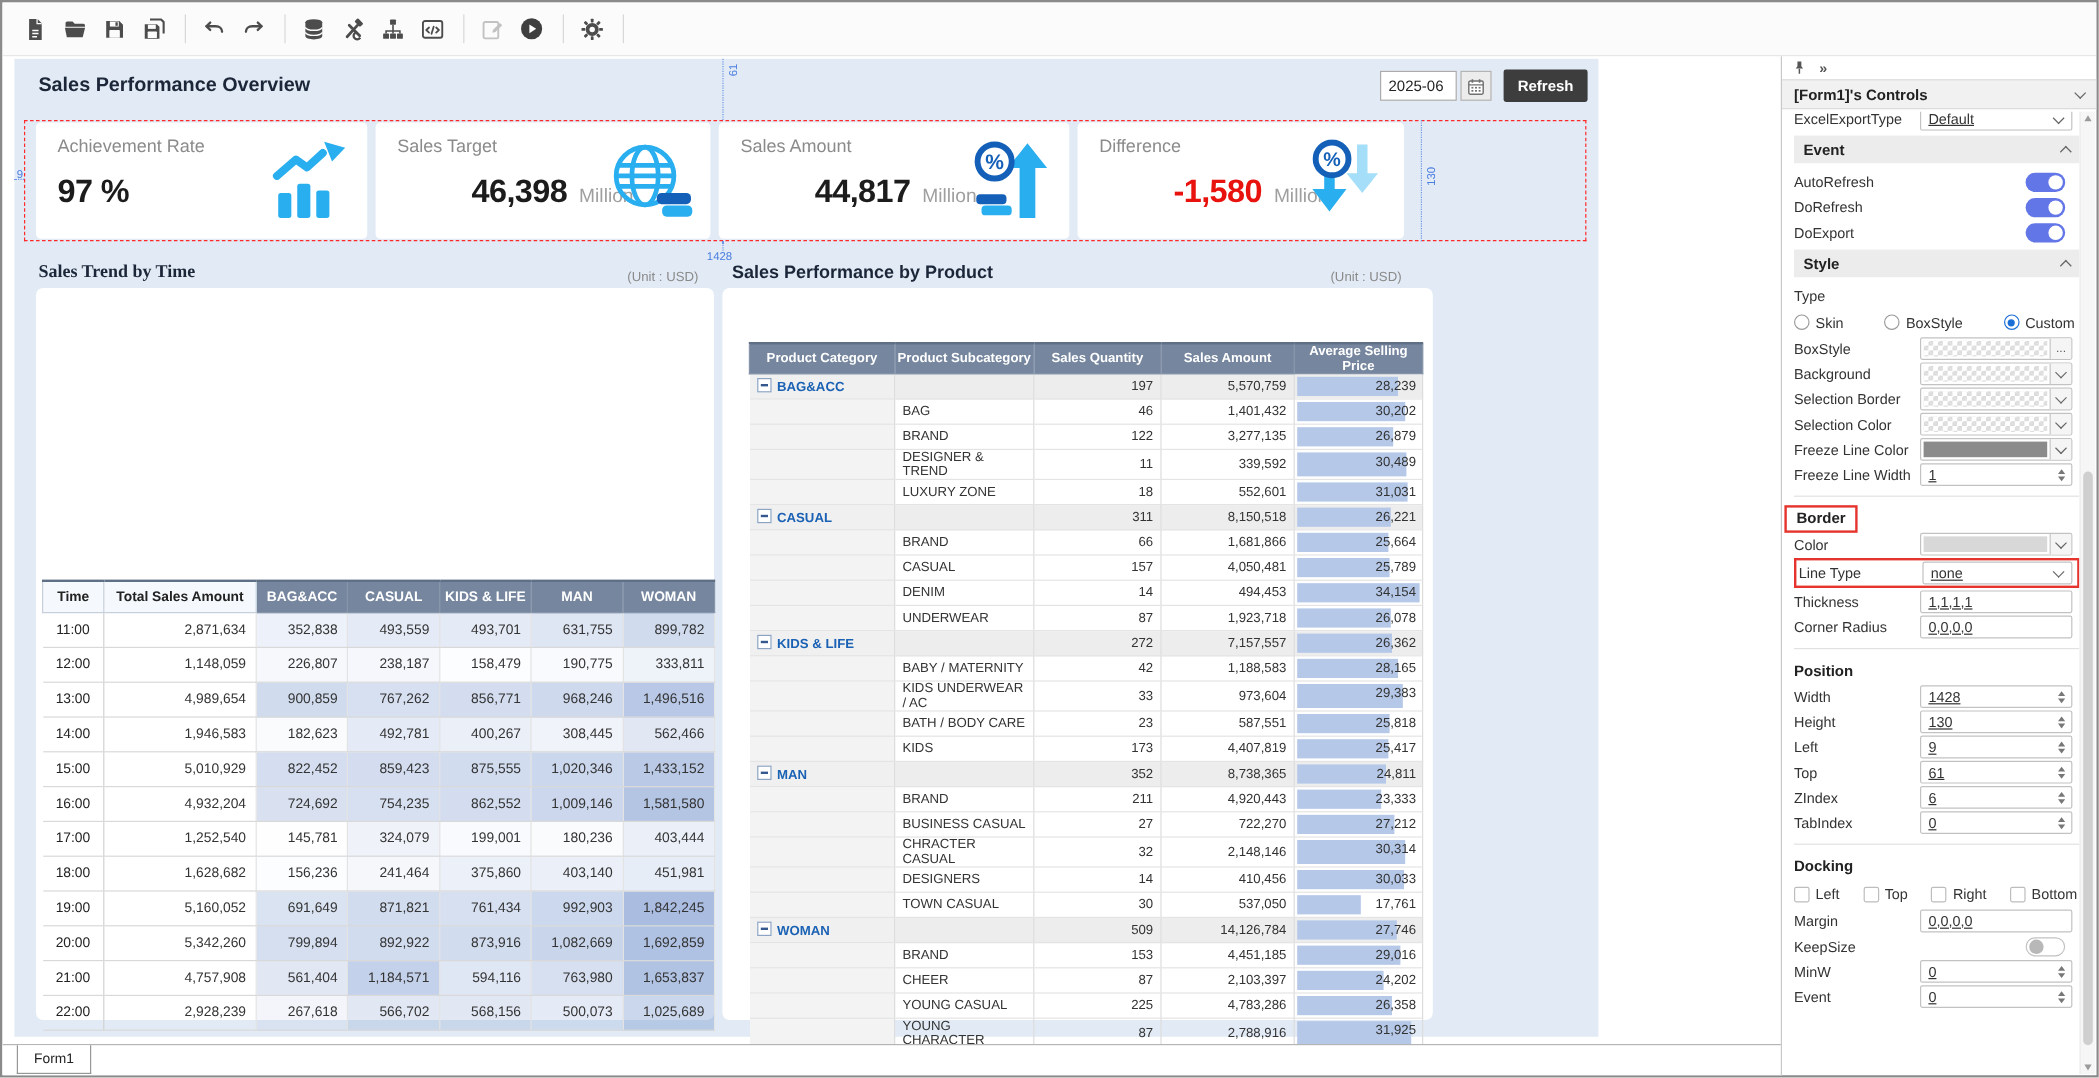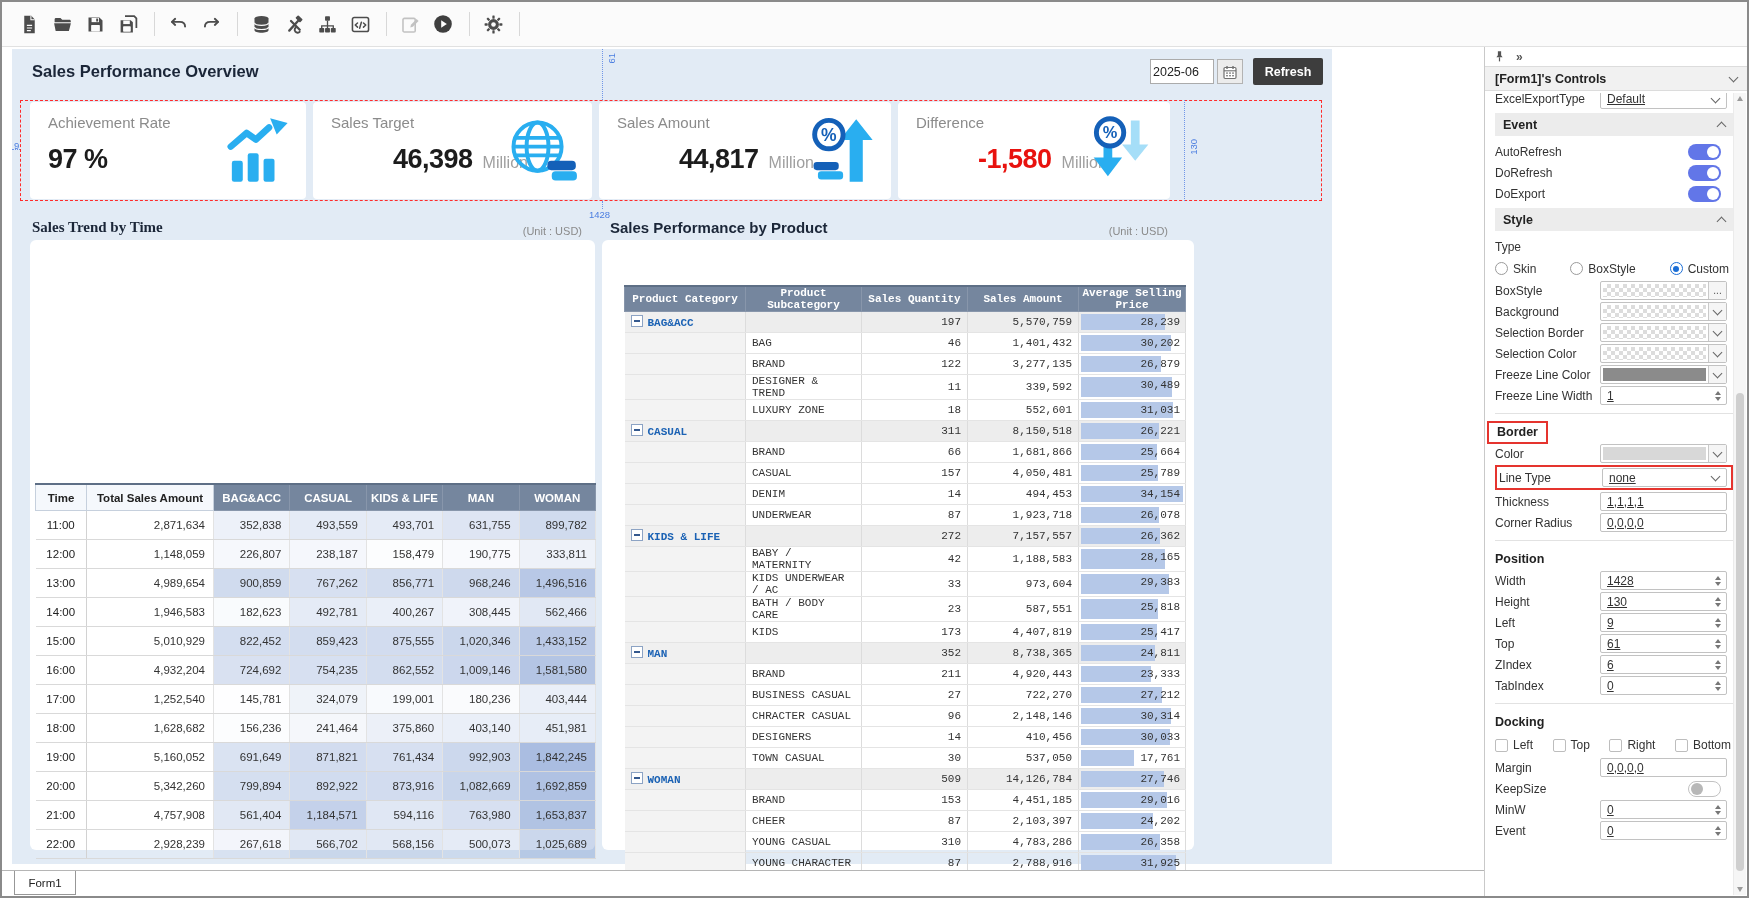--- a/index.html
+++ b/index.html
@@ -7,21 +7,21 @@
   
   .toolbar{position:absolute;left:0;top:0;right:0;height:45px;background:#fbfbfb;border-bottom:1px solid #e1e1e1;display:flex;align-items:center;padding-left:12px;box-sizing:border-box;}
   .tbtn{width:30px;height:30px;display:flex;align-items:center;justify-content:center;margin-right:3px;border-radius:3px;cursor:pointer;}
   .tsep{width:1px;height:24px;background:#d8d8d8;margin:0 8px;}
   
   .workspace{position:absolute;left:0;top:45px;right:0;bottom:0;}
   .canvas{position:absolute;left:0;top:0;width:1483px;bottom:0;background:#fff;}
   
   .dashboard{position:absolute;left:10px;top:2px;width:1320px;height:815px;background:#e2ebf5;}
   .dash-title{position:absolute;left:20px;top:13px;font-size:16.5px;font-weight:bold;color:#1b2638;}
-  .date-input{position:absolute;left:1138px;top:10px;width:64px;height:25px;box-sizing:border-box;border:1px solid #ababab;background:#fff;font-size:12.5px;text-align:left;padding-right:6px;color:#222;font-family:"Liberation Sans",sans-serif;}
+  .date-input{position:absolute;left:1138px;top:10px;width:64px;height:25px;box-sizing:border-box;border:1px solid #ababab;background:#fff;font-size:12.5px;text-align:center;padding-right:6px;color:#222;font-family:"Liberation Sans",sans-serif;}
   .cal-btn{position:absolute;left:1205px;top:10px;width:26px;height:25px;box-sizing:border-box;border:1px solid #b3b3b3;background:#ececec;display:flex;align-items:center;justify-content:center;cursor:pointer;}
   .refresh-btn{position:absolute;left:1241px;top:9px;width:70px;height:27px;background:#3d3d3d;color:#fff;font-size:12.5px;font-weight:bold;border:none;border-radius:2px;display:flex;align-items:center;justify-content:center;cursor:pointer;font-family:"Liberation Sans",sans-serif;}
   
   .sel-rect{position:absolute;left:8px;top:51px;width:1302px;height:101px;border:1px dashed #ff2b2b;box-sizing:border-box;pointer-events:none;}
   .guide{position:absolute;color:#4a7de0;font-size:9.5px;z-index:5;}
   .guide.vert{writing-mode:vertical-rl;transform:rotate(180deg);}
   .gline{position:absolute;z-index:4;}
   .gline.v{border-left:1px dotted #6f95e8;width:0;}
   .gline.h{border-top:1px dotted #6f95e8;height:0;}
   
@@ -38,21 +38,21 @@
   .unit-label{position:absolute;font-size:11px;color:#8a8a8a;text-align:right;width:130px;}
   .panel{position:absolute;background:#fff;border-radius:6px;}
   
   .ttable{border-collapse:collapse;table-layout:fixed;font-size:11.5px;font-family:"Liberation Sans",sans-serif;}
   .ttable th{height:25px;font-weight:bold;border:1px solid #c6d0dd;border-top:2px solid #5e6f86;padding:0;}
   .ttable th.light{background:#f5f8fc;color:#222;}
   .ttable th.dark{background:#75869e;color:#fff;border-left:1px solid #8painted;border-color:#8896ab;border-top:2px solid #5e6f86;}
   .ttable td{height:28px;border-bottom:1px solid #d9d9d9;border-right:1px solid #e3e3e3;padding:0 8px 0 0;text-align:right;color:#333;}
   .ttable td.time{text-align:center;color:#222;padding:0;border-right:1px solid #d2d2d2;}
   
-  .ptable{border-collapse:collapse;table-layout:fixed;font-size:11px;font-family:Liberation Mono, monospace;}
+  .ptable{border-collapse:collapse;table-layout:fixed;font-size:11px;font-family:Liberation Sans, sans-serif;}
   .ptable th{height:24px;background:#75869e;color:#fff;font-weight:bold;border:1px solid #8896ab;border-top:2px solid #5e6f86;padding:0;}
   .ptable td{height:21px;border-bottom:1px solid #e4e4e4;border-right:1px solid #dcdcdc;padding:0 6px;color:#333;box-sizing:border-box;}
   .ptable tr.group td{background:#ededed;border-top:1px solid #c6c6c6;}
   .ptable td.cat{background:#f3f3f3;}
   .ptable tr.group td.cat{background:#f0f0f0;color:#1b62b4;font-weight:bold;}
   .ptable td.num{text-align:right;}
   .ptable td.asp{position:relative;padding:0;}
   .aspbar{position:absolute;left:2px;top:2px;bottom:2px;background:#b5c8e8;}
   .aspval{position:absolute;right:5px;top:0;line-height:21px;color:#333;}
   .colbox{display:inline-block;width:10px;height:10px;border:1px solid #8ca3c4;background:#fff;position:relative;vertical-align:-1px;margin-right:5px;cursor:pointer;}
@@ -638,21 +638,21 @@
         <td class="num">27</td>
         <td class="num">722,270</td>
                   <td class="asp">
                     <div class="aspbar" style="width:76.5%"></div>
                     <span class="aspval">27,212</span>
                   </td>
                 </tr>
                 <tr>
         <td class="cat"></td>
         <td>CHRACTER CASUAL</td>
-        <td class="num">96</td>
+        <td class="num">32</td>
         <td class="num">2,148,146</td>
                   <td class="asp">
                     <div class="aspbar" style="width:85.2%"></div>
                     <span class="aspval">30,314</span>
                   </td>
                 </tr>
                 <tr>
         <td class="cat"></td>
         <td>DESIGNERS</td>
         <td class="num">14</td>
@@ -698,21 +698,21 @@
         <td class="num">87</td>
         <td class="num">2,103,397</td>
                   <td class="asp">
                     <div class="aspbar" style="width:68.0%"></div>
                     <span class="aspval">24,202</span>
                   </td>
                 </tr>
                 <tr>
         <td class="cat"></td>
         <td>YOUNG CASUAL</td>
-        <td class="num">310</td>
+        <td class="num">225</td>
         <td class="num">4,783,286</td>
                   <td class="asp">
                     <div class="aspbar" style="width:74.1%"></div>
                     <span class="aspval">26,358</span>
                   </td>
                 </tr>
                 <tr>
         <td class="cat"></td>
         <td>YOUNG CHARACTER</td>
         <td class="num">87</td>

